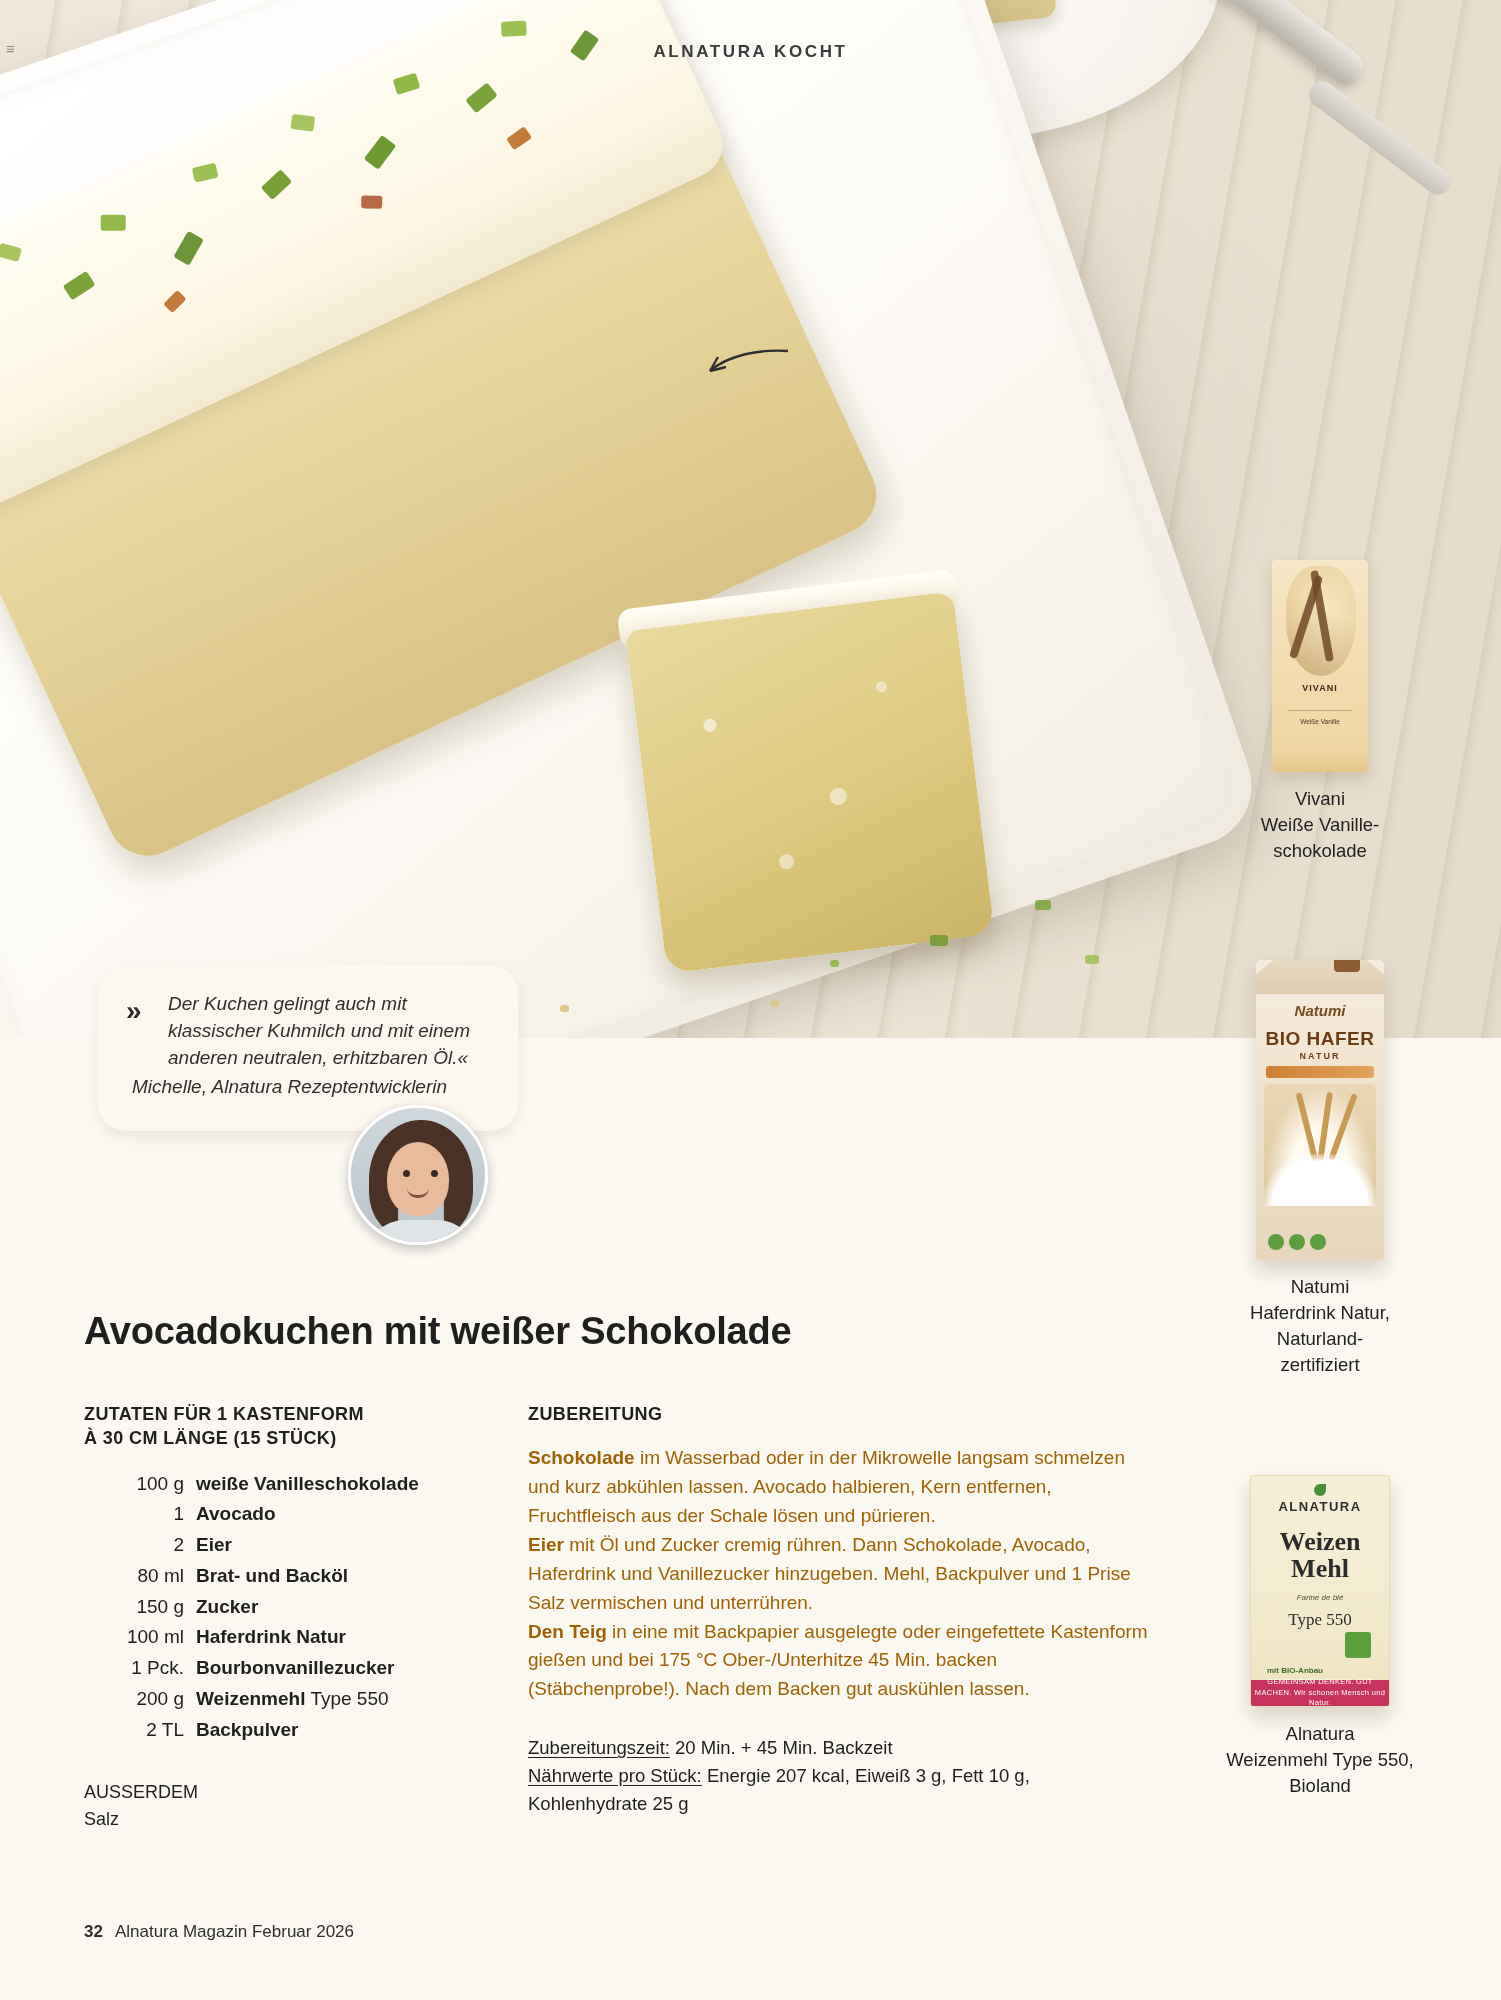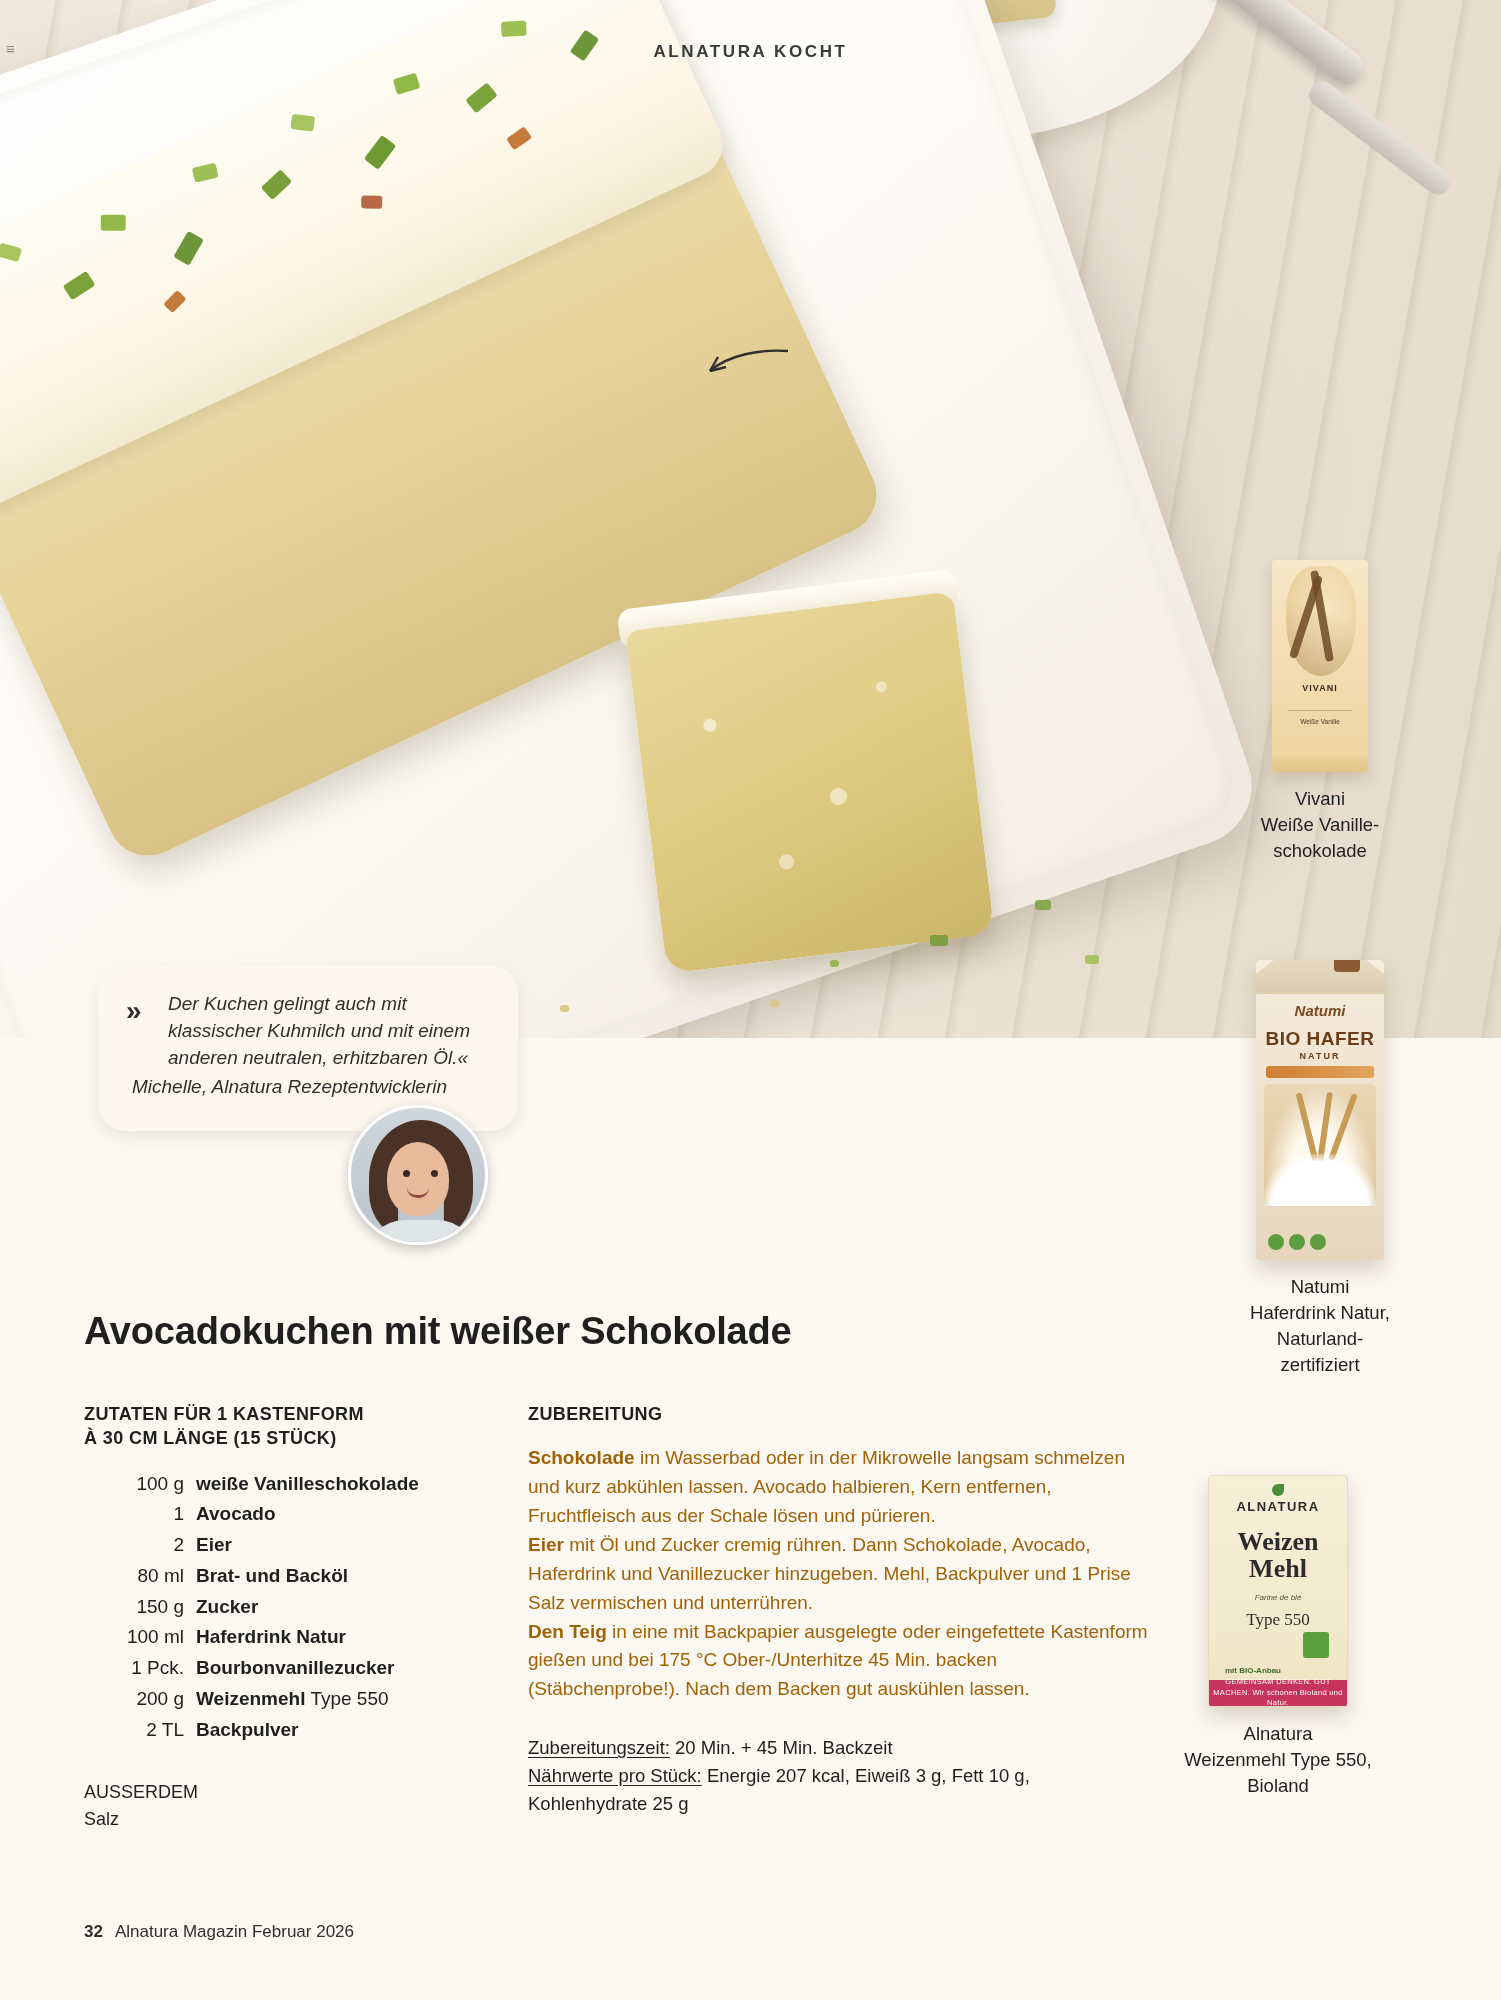--- a/index.html
+++ b/index.html
@@ -297,21 +297,21 @@
   
   .product {
     position:absolute;
     text-align:center;
     font-size: 18.5px;
     line-height: 1.4;
     color: #1f1f1f;
   }
   .p1 { left: 1185px; top: 560px; width: 270px; }
   .p2 { left: 1185px; top: 960px; width: 270px; }
-  .p3 { left: 1143px; top: 1475px; width: 270px; }
+  .p3 { left: 1185px; top: 1475px; width: 270px; }
   .prod-caption { margin-top: 14px; }
 
   
   .bar {
     position: relative; width: 96px; height: 212px; margin: 0 auto;
     background: linear-gradient(180deg,#f7e8c9 0%, #f3ddb3 45%, #efd49f 100%);
     border-radius: 4px;
     box-shadow: 0 8px 16px rgba(140,125,95,0.3);
     overflow: hidden;
   }
@@ -647,21 +647,21 @@
       <div class="an-leaf"></div>
       <div class="an-logo">ALNATURA</div>
       <div class="name">
         <div>Weizen</div>
         <div>Mehl</div>
       </div>
       <div class="sub">Farine de blé</div>
       <div class="type">Type 550</div>
       <div class="green"></div>
       <div class="bio">mit BIO-Anbau</div>
-      <div class="footer">GEMEINSAM DENKEN. GUT MACHEN. Wir schonen Bioland und Natur.</div>
+      <div class="footer">GEMEINSAM DENKEN. GUT MACHEN. Wir schonen Mensch und Natur.</div>
     </div>
     <div class="prod-caption">
       <div>Alnatura</div>
       <div>Weizenmehl Type 550,</div>
       <div>Bioland</div>
     </div>
   </div>
 
   <div class="footer">
     <span class="pg">32</span><span>Alnatura Magazin Februar 2026</span>

